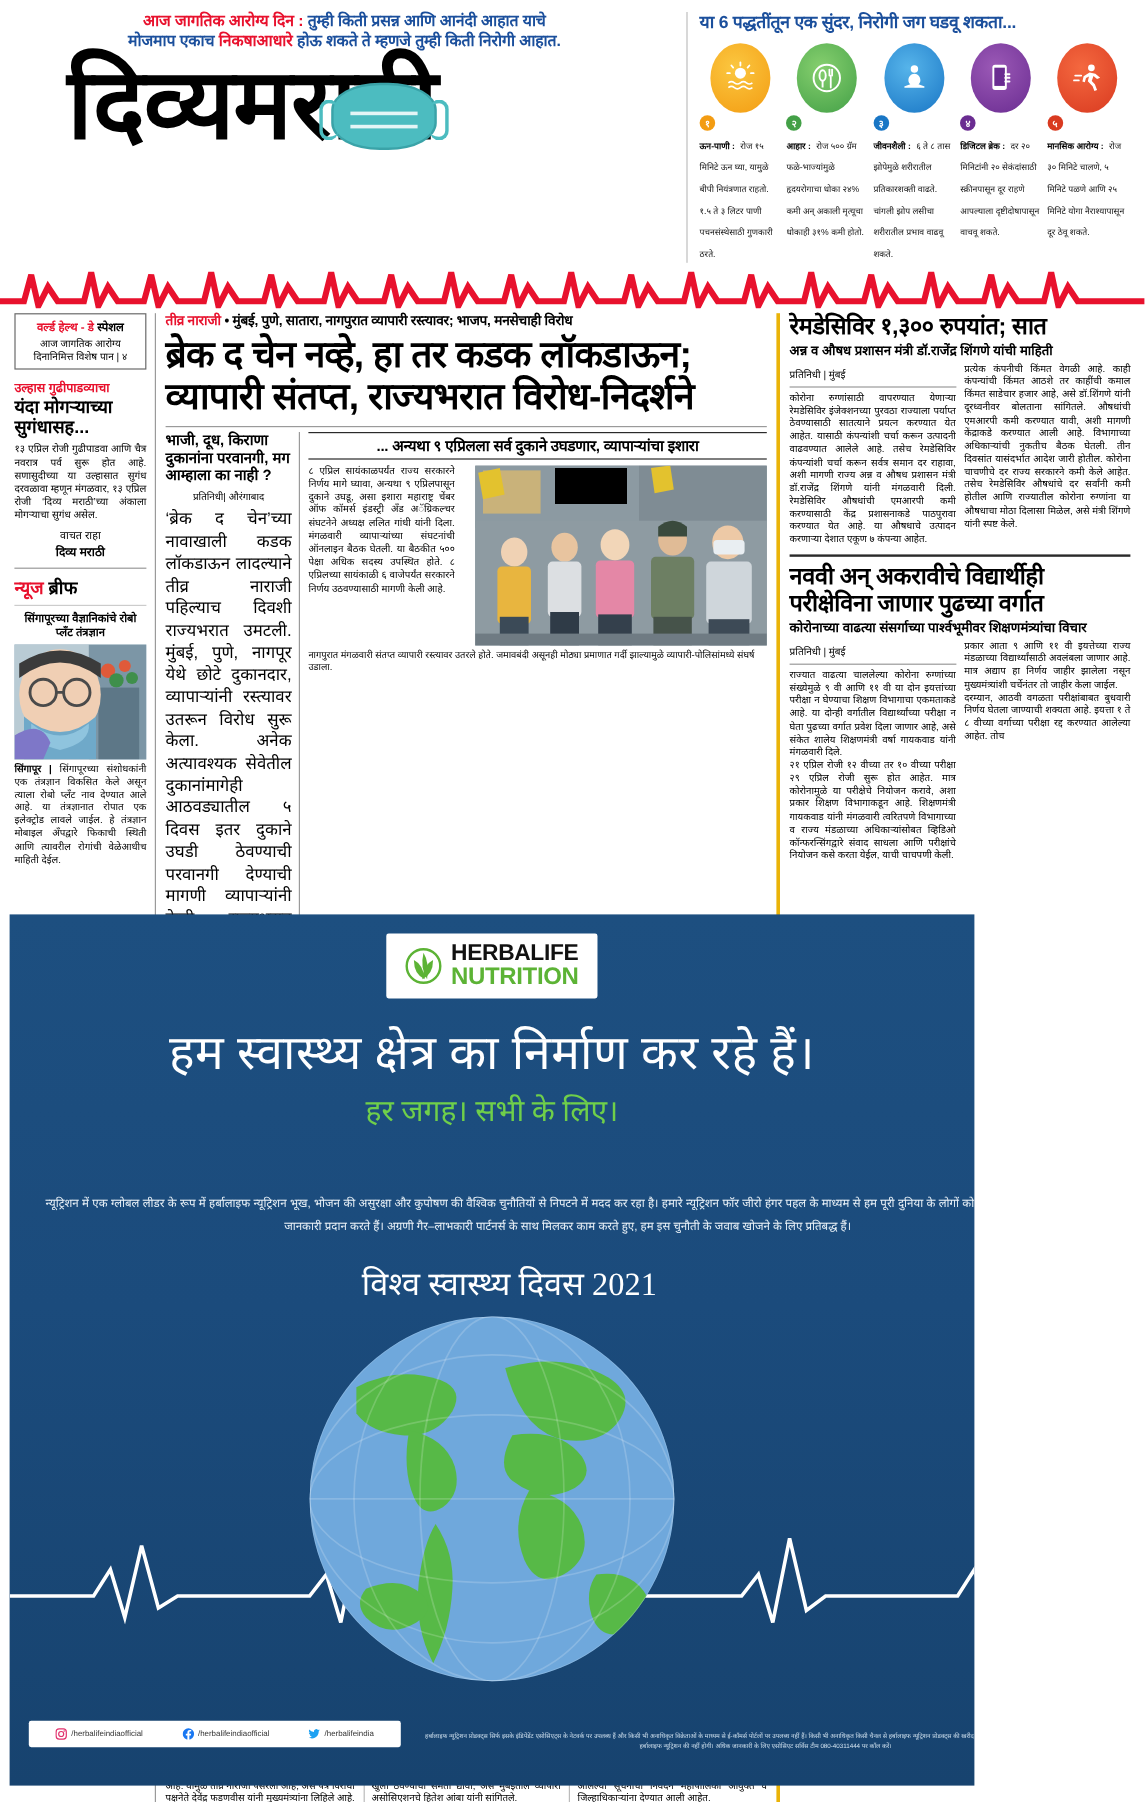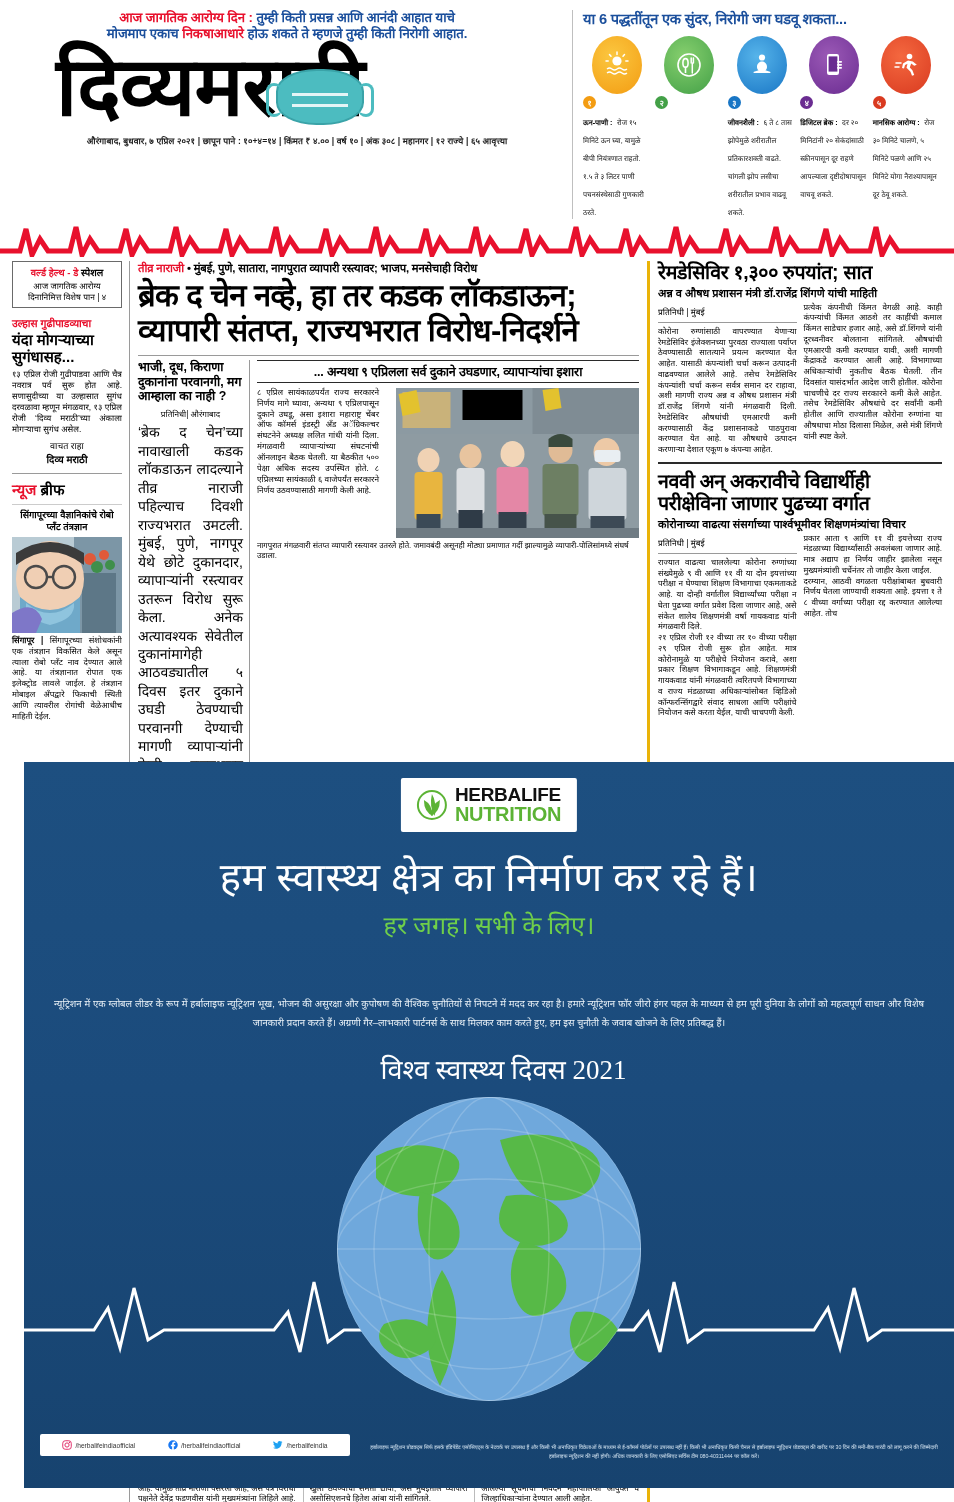--- a/index.html
+++ b/index.html
@@ -142,21 +142,21 @@
   .rc-head { font-weight:bold; font-size:19.5px; line-height:1.16; letter-spacing:-.3px; }
   .rc-sub { font-size:11px; font-weight:bold; line-height:1.25; margin-top:3px; }
   .rc-by { font-size:8.4px; font-weight:bold; margin-top:4px; }
   .rc-by span { font-weight:normal; }
   .rc-cols { display:flex; gap:7px; margin-top:2px; }
   .rc-cols > div { flex:1; font-size:8.1px; line-height:1.33; text-align:justify; }
   .rc-rule { border-top:1px solid #9a9a9a; margin-top:4px; padding-top:4px; }
 
   
   .ad {
-    position:absolute; left:24px; top:762px; width:930px; height:726px;
+    position:absolute; left:8px; top:762px; width:804px; height:726px;
     background: linear-gradient(180deg,#1d4f80 0%, #1b4b7c 45%, #17436f 100%);
     overflow:hidden;
   }
   .ad-logo {
     position:absolute; left:50%; transform:translateX(-50%); top:16px;
     background:#fff; padding:7px 16px; display:flex; align-items:center; gap:8px;
     border-radius:2px;
   }
   .hl-leaf { width:30px; height:30px; border-radius:50%; border:2.5px solid #5cb335; position:relative; overflow:hidden; }
   .hl-text b { display:block; color:#111; font-size:19px; font-weight:bold; letter-spacing:-.3px; line-height:1;}
@@ -215,21 +215,20 @@
 
       <div class="masthead">
         <div class="masthead-text">
           <span>दिव्य</span><span>मराठी</span>
         </div>
         <div class="mask-shape">
           <span class="mask-strap-l"></span>
           <span class="mask-strap-r"></span>
         </div>
       </div>
-      <div class="masthead-meta">औरंगाबाद, बुधवार, ७ एप्रिल २०२१ | छापून पाने : १०+४=१४ | किंमत ₹ ४.०० | वर्ष १० | अंक ३०८ | महानगर | १२ राज्ये | ६५ आवृत्त्या</div>
     </div>
 
     <div class="methods">
       <div class="methods-title">या 6 पद्धतींतून एक सुंदर, निरोगी जग घडवू शकता...</div>
       <div class="methods-row">
 
         <div class="method">
           <div class="m-circle" style="background:radial-gradient(circle at 40% 35%,#fbc740,#f39c12)">
             <svg width="30" height="30" viewBox="0 0 30 30" aria-hidden="true">
               <circle cx="15" cy="11" r="4.6" fill="#fff"></circle>
@@ -260,20 +259,24 @@
               <ellipse cx="11.5" cy="13" rx="2.6" ry="4.4" fill="none" stroke="#fff" stroke-width="1.6"></ellipse>
               <line x1="11.5" y1="16.5" x2="11.5" y2="23" stroke="#fff" stroke-width="1.6"></line>
               <g stroke="#fff" stroke-width="1.5" stroke-linecap="round">
                 <line x1="17.2" y1="8" x2="17.2" y2="13"></line>
                   <line x1="19.4" y1="8" x2="19.4" y2="13"></line>
                 <line x1="18.3" y1="13" x2="18.3" y2="23"></line>
               </g>
             </svg>
           </div>
           <div class="m-num" style="background:#43a047">२</div>
+          <div>
+            <span class="m-head">आहार :</span>
+            <span class="m-body">रोज ५०० ग्रॅम फळे-भाज्यांमुळे हृदयरोगाचा धोका २४% कमी अन् अकाली मृत्यूचा धोकाही ३१% कमी होतो.</span>
+          </div>
         </div>
 
         <div class="method">
           <div class="m-circle" style="background:radial-gradient(circle at 40% 35%,#56b4ea,#1976c5)">
             <svg width="30" height="30" viewBox="0 0 30 30" aria-hidden="true">
               <circle cx="15" cy="7.5" r="3.1" fill="#fff"></circle>
               <path d="M15 11.5 c-3 0-5 2.6-5 5.4 0 1.4.6 2.6 1.6 3.3 l-4.6 1.6 c-.6.2-.6 1.1 0 1.3 h16 c.6-.2.6-1.1 0-1.3 l-4.6-1.6 c1-.7 1.6-1.9 1.6-3.3 0-2.8-2-5.4-5-5.4z" fill="#fff"></path>
             </svg>
           </div>
           <div class="m-num" style="background:#1976c5">३</div>

